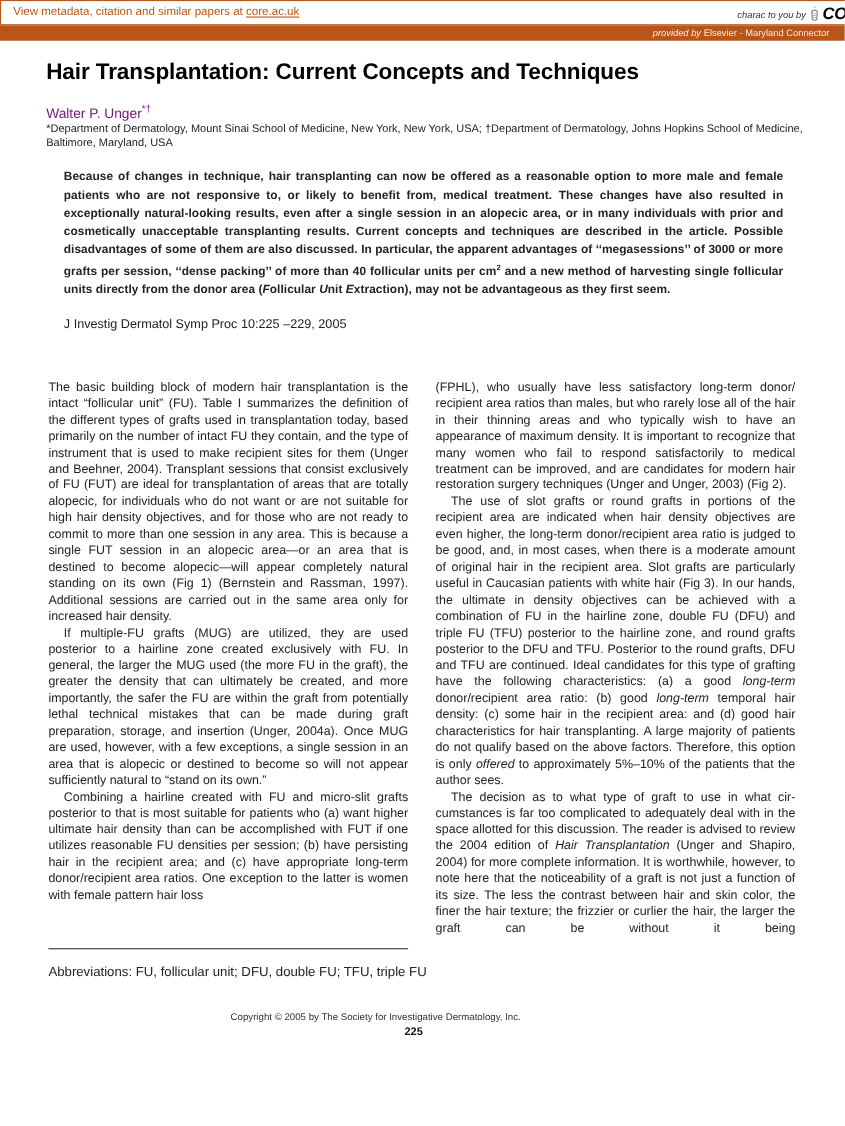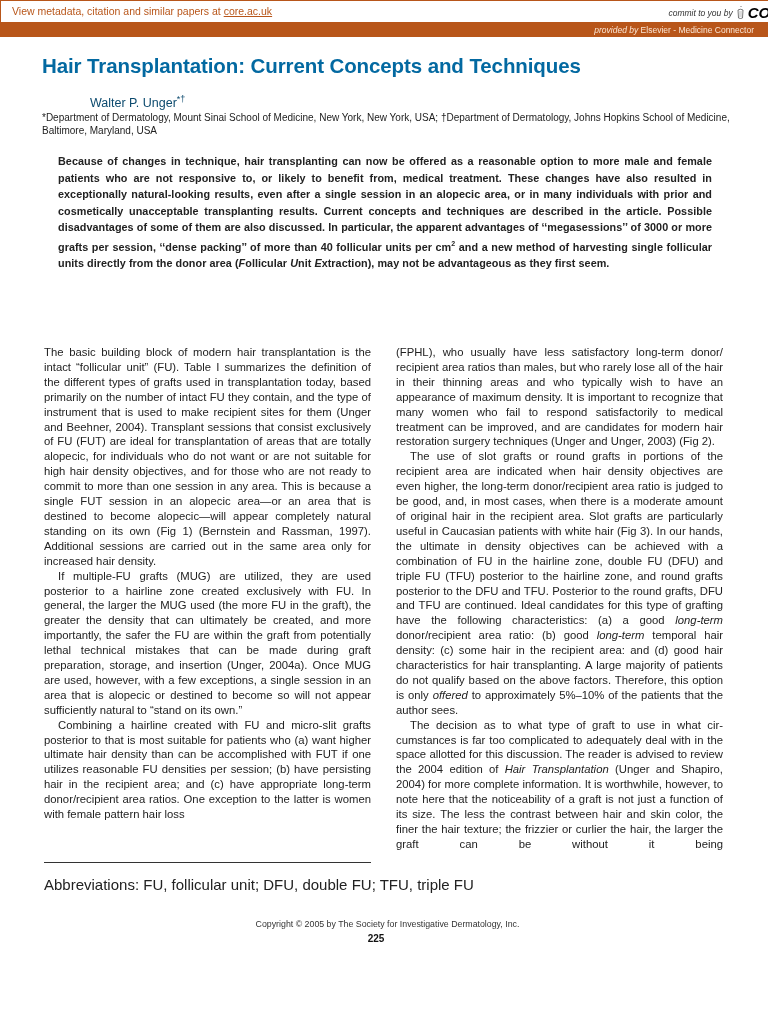--- a/index.html
+++ b/index.html
@@ -24,25 +24,25 @@
     .core-top .right .apple { width: 9px; height: 13px; display: inline-block; }
     .core-bottom {
       position: absolute; left: 0; top: 23px; width: 768px; height: 14px; background: #b8561a;
     }
     .core-bottom .provided {
       position: absolute; right: 14px; top: 2px; font-size: 8.5px; color: #fbe7d6; font-style: italic;
     }
     .core-bottom .provided span { font-style: normal; }
 
     .title {
-      position: absolute; left: 42px; top: 54px; font-size: 20.5px; font-weight: bold; color: #0369a1;
+      position: absolute; left: 42px; top: 54px; font-size: 20.5px; font-weight: bold; color: #000000;
       letter-spacing: -0.1px;
     }
     .author {
-      position: absolute; left: 42px; top: 94px; font-size: 12.5px; color: #0c4a6e; margin-left: 48px;
+      position: absolute; left: 42px; top: 94px; font-size: 12.5px; color: #701a75;
     }
     .author sup { font-size: 9px; }
     .affil {
       position: absolute; left: 42px; top: 111px; width: 690px; font-size: 10px; line-height: 13px; color: #222;
     }
     .abstract {
       position: absolute; left: 58px; top: 153px; width: 654px; font-size: 10.8px; line-height: 16.5px;
       font-weight: bold; color: #222; text-align: justify; letter-spacing: 0.05px;
     }
     .abstract sup { font-size: 7px; }
@@ -54,65 +54,66 @@
       text-align: justify; hyphens: manual;
     }
     .col p { margin: 0; }
     .col p.indent { text-indent: 14px; }
     .col-left { left: 44px; }
     .col-right { left: 396px; }
     .footrule {
       position: absolute; left: 44px; top: 862px; width: 327px; height: 1px; background: #333;
     }
     .abbrev {
-      position: absolute; left: 44px; top: 876px; font-size: 15px; color: #222;
+      position: absolute; left: 44px; top: 876px; font-size: 12px; color: #222;
     }
     .copyright {
-      position: absolute; left: 0; width: 683px; top: 919px; text-align: center; font-size: 8.8px; color: #333; padding-left: 46px;
+      position: absolute; left: 0; width: 683px; top: 919px; text-align: center; font-size: 8.8px; color: #333;
     }
     .pagenum {
       position: absolute; left: 0; width: 752px; top: 933px; text-align: center; font-size: 10px; font-weight: bold; color: #111;
     }
     .justify-last { text-align-last: justify; }
   </style>
 </head>
 <body>
 
 <div class="core-top">
   <div class="left">
     <span>View metadata, citation and similar papers at </span><a>core.ac.uk</a>
   </div>
   <div class="right">
-    <span class="brought">commit to you by</span>
+    <span class="brought">charac to you by</span>
     <svg class="apple" viewBox="0 0 9 13">
       <path d="M4.5 1 L5.5 0 M2 4 Q4.5 2.5 7 4 L6.5 12 Q4.5 13 2.5 12 Z" stroke="#555" stroke-width="0.8" fill="none"></path>
       <line x1="3" y1="6" x2="6" y2="6" stroke="#777" stroke-width="0.5"></line>
       <line x1="3" y1="8" x2="6" y2="8" stroke="#777" stroke-width="0.5"></line>
       <line x1="3" y1="10" x2="6" y2="10" stroke="#777" stroke-width="0.5"></line>
     </svg>
     <span class="core-logo">CORE</span>
   </div>
 </div>
 <div class="core-bottom">
   <div class="provided">
-    <span style="font-style: italic;">provided by</span><span> Elsevier - Medicine Connector</span>
+    <span style="font-style: italic;">provided by</span><span> Elsevier - Maryland Connector</span>
   </div>
 </div>
 
 <h1 class="title" style="margin:0;">Hair Transplantation: Current Concepts and Techniques</h1>
 
 <div class="author">
   <span>Walter P. Unger</span><sup>*†</sup>
 </div>
 
 <div class="affil">*Department of Dermatology, Mount Sinai School of Medicine, New York, New York, USA; †Department of Dermatology, Johns Hopkins School of Medicine, Baltimore, Maryland, USA</div>
 
 <div class="abstract"><span>Because of changes in technique, hair transplanting can now be offered as a reasonable option to more male and female patients who are not responsive to, or likely to benefit from, medical treatment. These changes have also resulted in exceptionally natural-looking results, even after a single session in an alopecic area, or in many individuals with prior and cosmetically unacceptable transplanting results. Current concepts and techniques are described in the article. Possible disadvantages of some of them are also discussed. In particular, the apparent advantages of ‘‘megasessions’’ of 3000 or more grafts per session, ‘‘dense packing’’ of more than 40 follicular units per cm</span><sup>2</sup><span> and a new method of harvesting single follicular units directly from the donor area (</span><i>F</i><span>ollicular </span><i>U</i><span>nit </span><i>E</i><span>xtraction), may not be advantageous as they first seem.</span></div>
 
 <div class="keywords">
+  <div>J Investig Dermatol Symp Proc 10:225 –229, 2005</div>
 </div>
 
 <div class="col col-left">
   <p>The basic building block of modern hair transplantation is the intact “follicular unit” (FU). Table I summarizes the def­inition of the different types of grafts used in transplantation today, based primarily on the number of intact FU they contain, and the type of instrument that is used to make recipient sites for them (Unger and Beehner, 2004). Trans­plant sessions that consist exclusively of FU (FUT) are ideal for transplantation of areas that are totally alopecic, for in­dividuals who do not want or are not suitable for high hair density objectives, and for those who are not ready to commit to more than one session in any area. This is be­cause a single FUT session in an alopecic area—or an area that is destined to become alopecic—will appear com­pletely natural standing on its own (Fig 1) (Bernstein and Rassman, 1997). Additional sessions are carried out in the same area only for increased hair density.</p>
   <p class="indent">If multiple-FU grafts (MUG) are utilized, they are used posterior to a hairline zone created exclusively with FU. In general, the larger the MUG used (the more FU in the graft), the greater the density that can ultimately be created, and more importantly, the safer the FU are within the graft from potentially lethal technical mistakes that can be made during graft preparation, storage, and insertion (Unger, 2004a). Once MUG are used, however, with a few exceptions, a sin­gle session in an area that is alopecic or destined to become so will not appear sufficiently natural to “stand on its own.”</p>
   <p class="indent">Combining a hairline created with FU and micro-slit grafts posterior to that is most suitable for patients who (a) want higher ultimate hair density than can be accomplished with FUT if one utilizes reasonable FU densities per session; (b) have persisting hair in the recipient area; and (c) have appropriate long-term donor/recipient area ratios. One ex­ception to the latter is women with female pattern hair loss</p>
 </div>
 
 <div class="col col-right">
   <p>(FPHL), who usually have less satisfactory long-term donor/ recipient area ratios than males, but who rarely lose all of the hair in their thinning areas and who typically wish to have an appearance of maximum density. It is important to recognize that many women who fail to respond satis­factorily to medical treatment can be improved, and are candidates for modern hair restoration surgery techniques (Unger and Unger, 2003) (Fig 2).</p>

